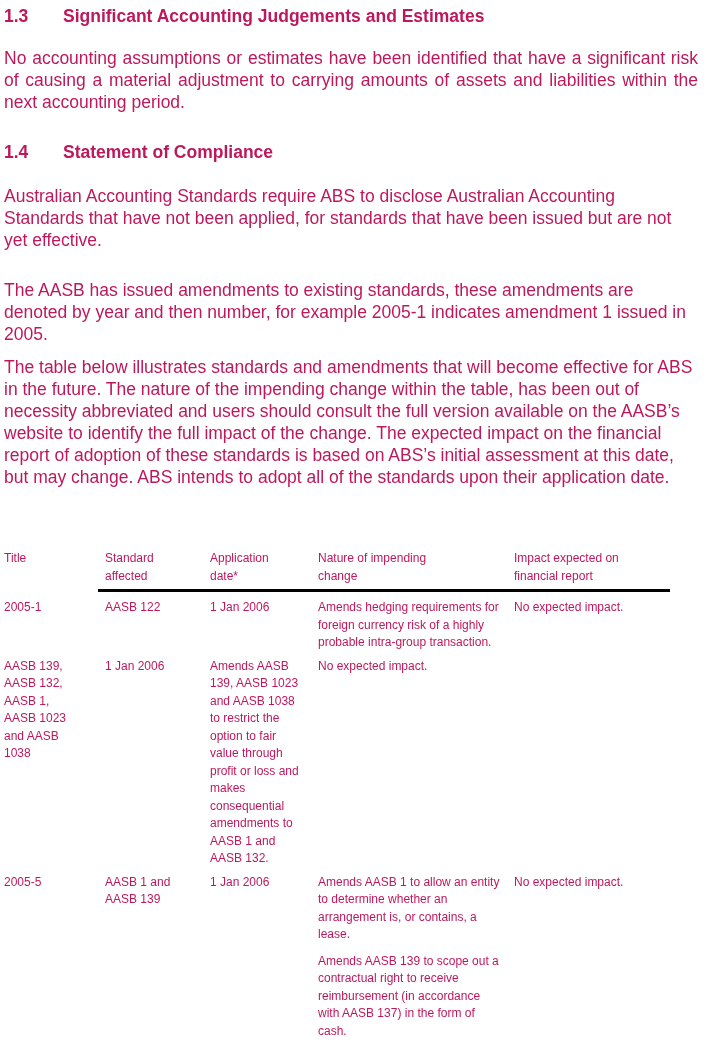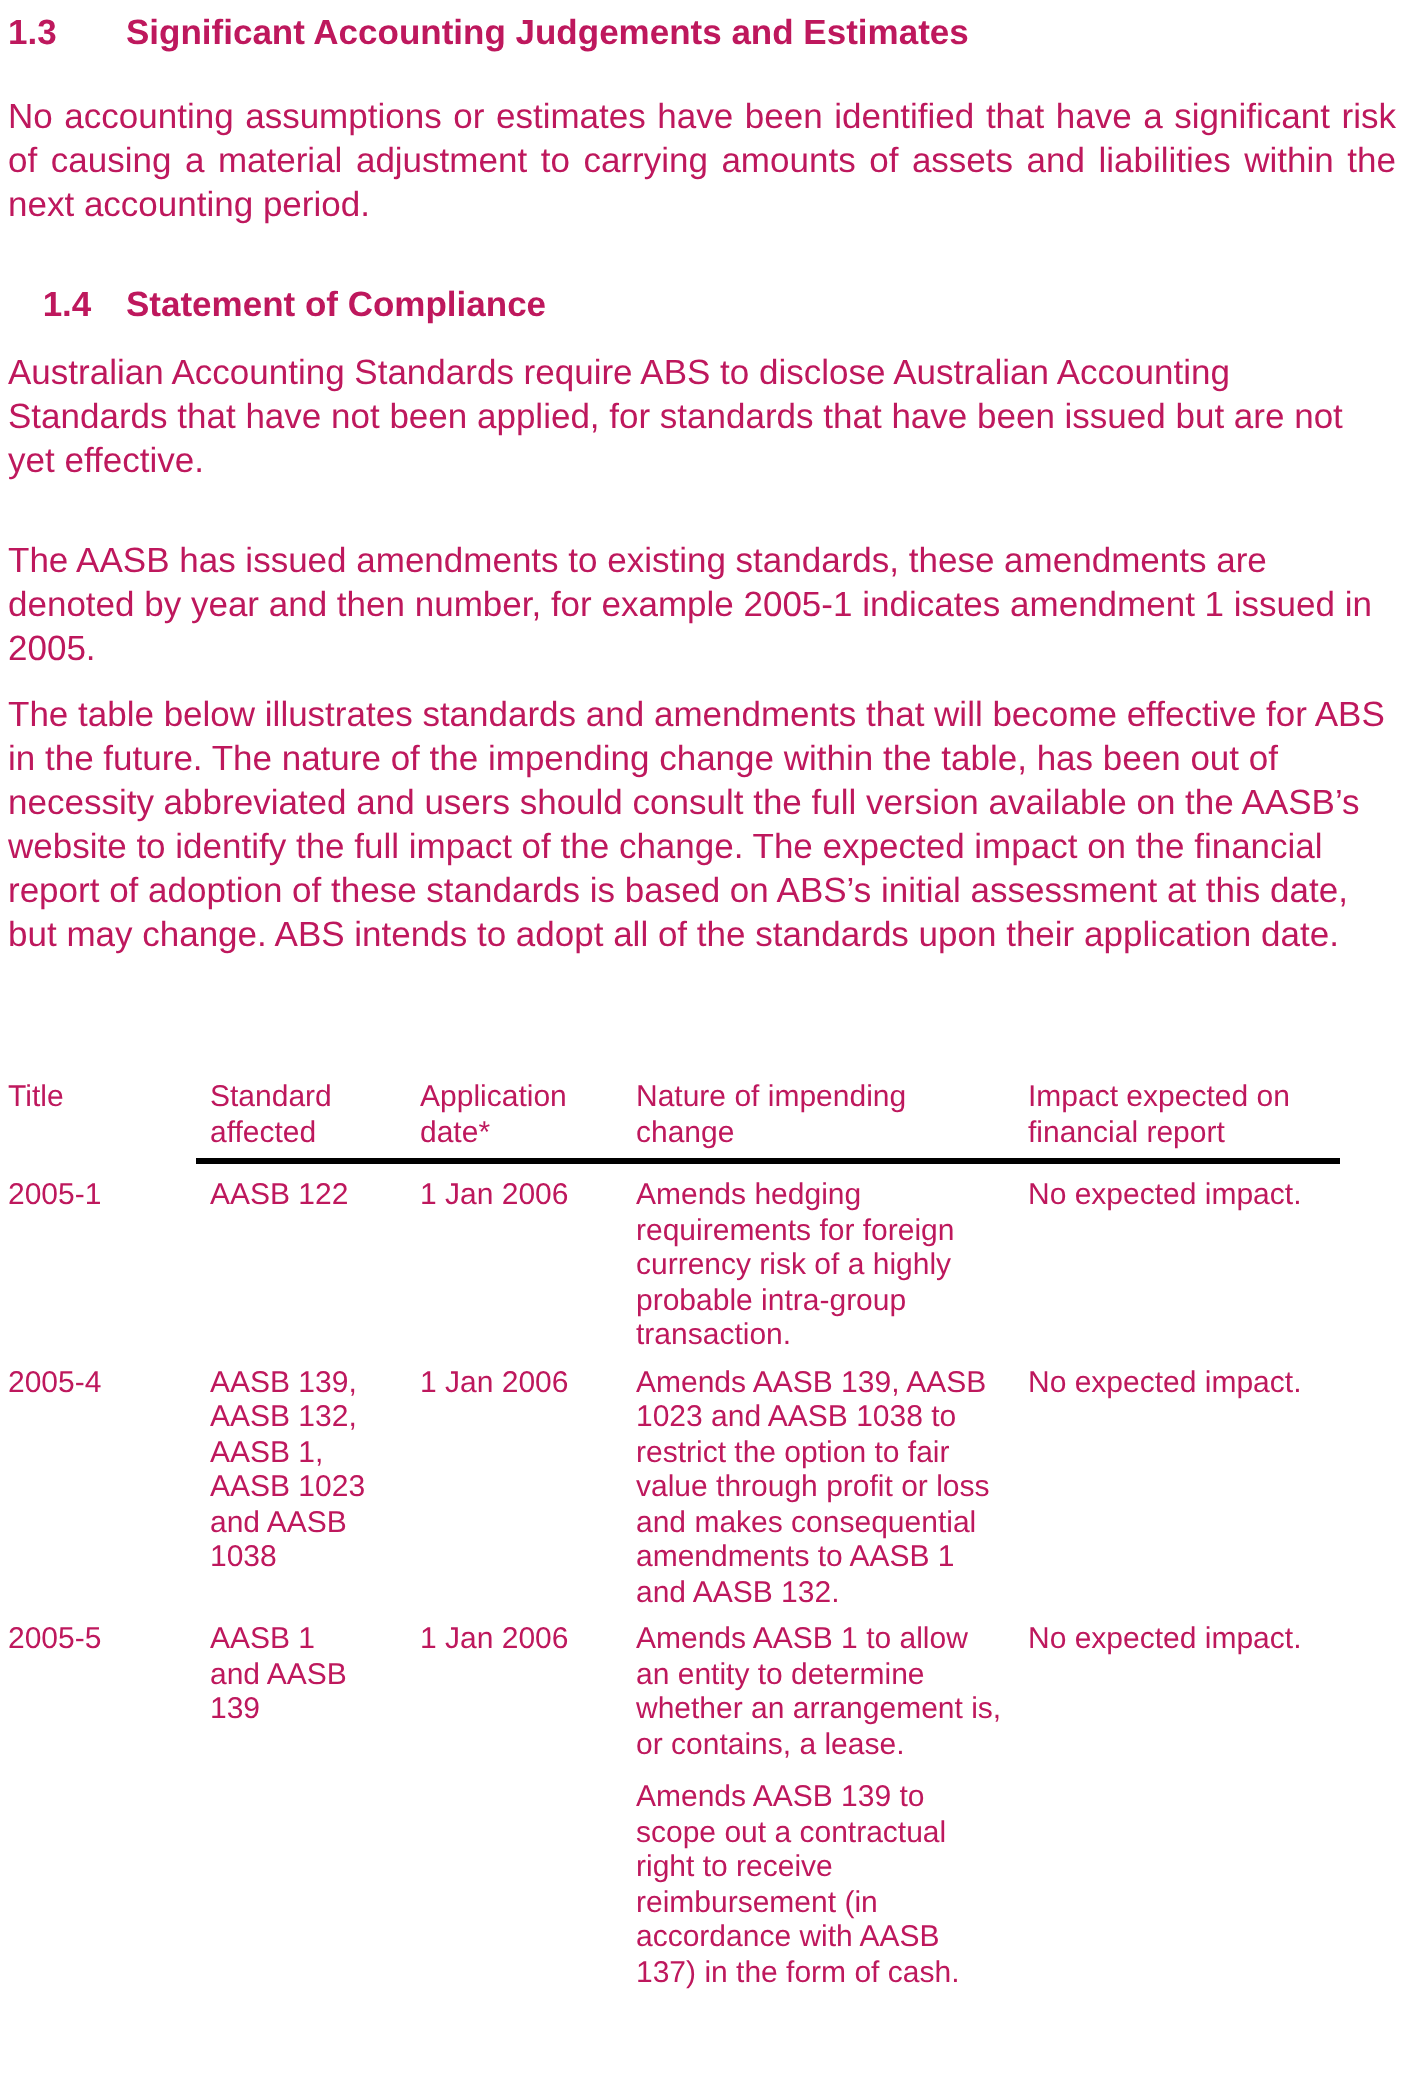--- a/index.html
+++ b/index.html
@@ -19,32 +19,32 @@
   }
   
   .heading {
     display: flex;
     font-weight: bold;
     font-size: 17.5px;
     line-height: 22px;
   }
   .heading .hnum { flex: 0 0 59px; }
   .h13 { margin: 0 0 20px 0; }
-  .h14 { margin: 0 0 12px 0; text-align: center; }
+  .h14 { margin: 0 0 22px 0; }
   
   p { margin: 0; }
   .p-just { text-align: justify; }
   .p1 { margin-bottom: 28px; }
   .p2 { margin-bottom: 26px; }
   .p3 { margin-bottom: 28px; }
   .p4 { margin-bottom: 11px; }
   .p5 { margin-bottom: 62px; }
   
   .stable {
-    font-size: 15px;
+    font-size: 12px;
     line-height: 17.5px;
   }
   .trow {
     display: grid;
     grid-template-columns: 101px 105px 108px 196px 1fr;
   }
   .trow > div { padding-right: 12px; }
   .trow.body-row { margin-bottom: 6px; }
   
   .thead .hw { display: inline-block; }
@@ -99,21 +99,20 @@
       <div class="c1">2005-1</div>
       <div class="c2"><span class="cw">AASB 122</span></div>
       <div class="c3">1 Jan 2006</div>
       <div class="c4 nature">
         <p>Amends hedging requirements for foreign currency risk of a highly probable intra-group transaction.</p>
       </div>
       <div class="c5">No expected impact.</div>
     </div>
 
     <div class="trow body-row">
-      <div class="c1">2005-4</div>
       <div class="c2"><span class="cw">AASB 139, AASB 132, AASB 1, AASB 1023 and AASB 1038</span></div>
       <div class="c3">1 Jan 2006</div>
       <div class="c4 nature">
         <p>Amends AASB 139, AASB 1023 and AASB 1038 to restrict the option to fair value through profit or loss and makes consequential amendments to AASB 1 and AASB 132.</p>
       </div>
       <div class="c5">No expected impact.</div>
     </div>
 
     <div class="trow body-row">
       <div class="c1">2005-5</div>

